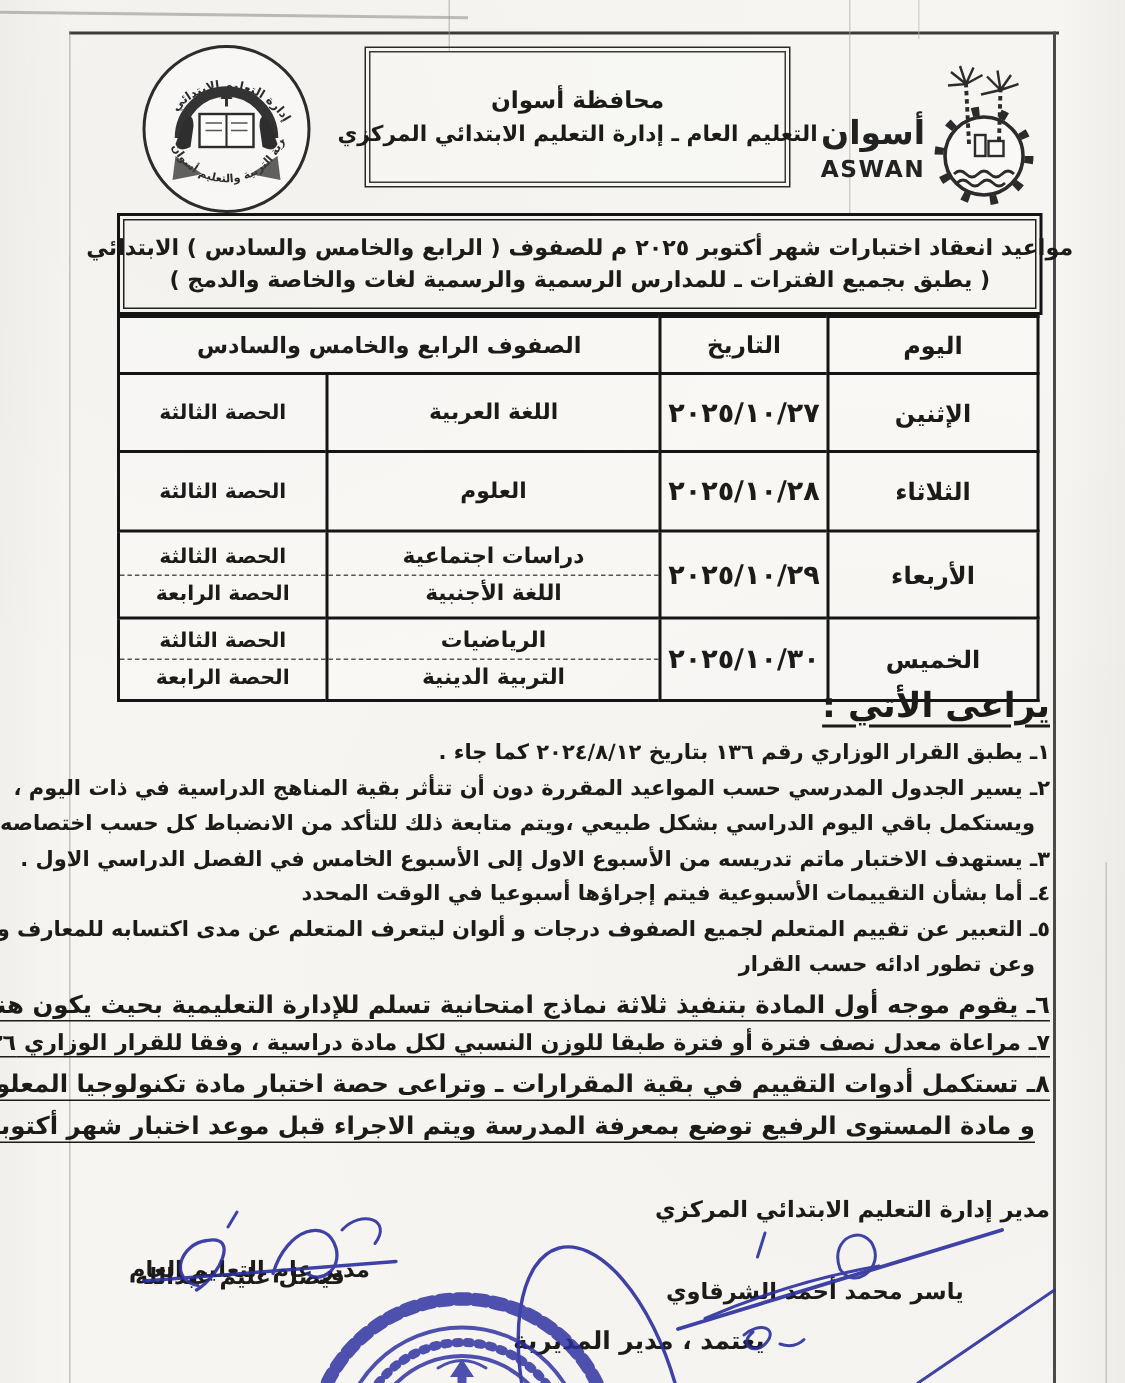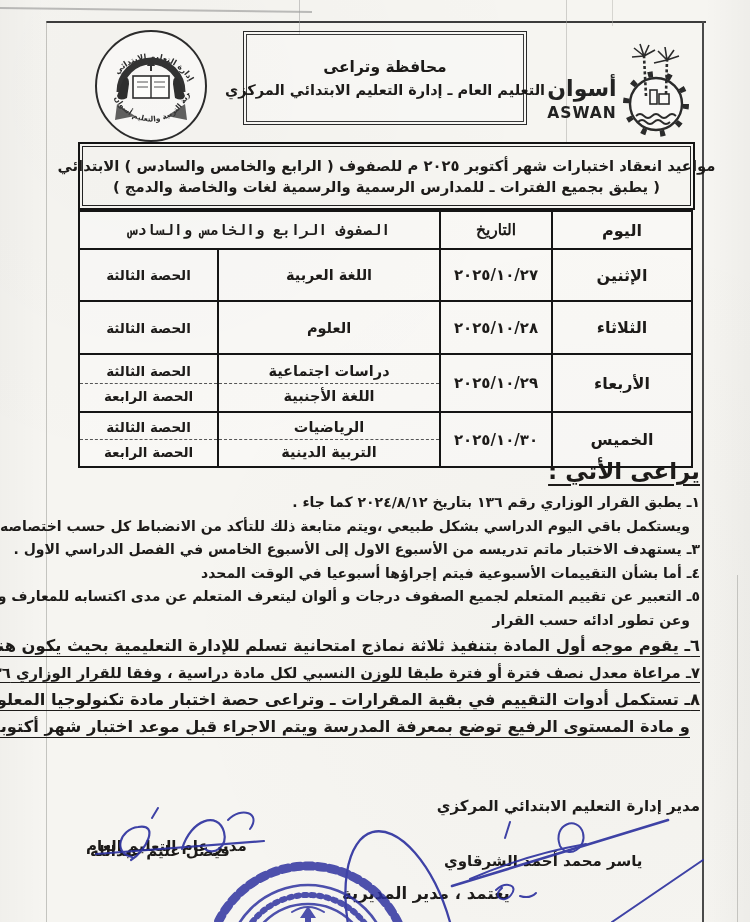--- a/index.html
+++ b/index.html
@@ -42,24 +42,24 @@
   
   table.sched{
     position:absolute; left:78px; top:210px; width:613px;
     border-collapse:collapse; direction:rtl; table-layout:fixed;
   }
   table.sched td{
     border:2.3px solid #151515; text-align:center; vertical-align:middle;
     font-weight:700; padding:0; background:rgba(255,255,255,0.3);
   }
   td.hday{font-size:16px;}
-  td.hdate{font-size:15.5px;font-family:Liberation Serif, serif;}
-  td.hgr{font-size:15px;font-family:Liberation Mono, monospace;}
+  td.hdate{font-size:15.5px;}
+  td.hgr{font-size:15px;}
   td.day{font-size:16px;}
-  td.date{font-size:15px; letter-spacing:0.5px;}
+  td.date{font-size:18px; letter-spacing:0.5px;}
   td.subj{font-size:14.5px;}
   td.per{font-size:13.5px;}
   td .row2{border-top:1.6px dashed #555; }
   td .sub{padding:4px 2px;}
   
   .notes{
     position:absolute; left:40px; top:458px; width:660px;
     direction:rtl; text-align:right;
   }
   .notes .hd{
@@ -113,21 +113,21 @@
     <line x1="61" y1="54" x2="72" y2="54" stroke="#555" stroke-width="1"></line>
     <line x1="61" y1="59" x2="72" y2="59" stroke="#555" stroke-width="1"></line>
     <path d="M 30,52 q 6,-6 6,4 l -2,14 q -8,4 -10,-2 z" fill="#2e2e2e"></path>
     <path d="M 86,52 q -6,-6 -6,4 l 2,14 q 8,4 10,-2 z" fill="#2e2e2e"></path>
     <path d="M 24,76 l 18,12 -20,4 z" fill="#3a3a3a" opacity=".8"></path>
     <path d="M 92,76 l -18,12 20,4 z" fill="#3a3a3a" opacity=".8"></path>
   </svg>
 
   <div class="org-box">
     <div class="inner">
-      <div class="l l1">محافظة وتراعى</div>
+      <div class="l l1">محافظة أسوان</div>
       <div class="l">التعليم العام ـ إدارة التعليم الابتدائي المركزي</div>
     </div>
   </div>
 
   <svg class="aswan-svg" width="158" height="102" viewBox="0 0 158 102">
     <g stroke="#2b2b2b" fill="none">
       <circle cx="118" cy="66" r="26" stroke-width="2.4" fill="rgba(255,255,255,0.35)"></circle>
       <circle cx="118" cy="66" r="30" stroke-width="6" stroke-dasharray="5 14"></circle>
       <line x1="108" y1="58" x2="106" y2="18" stroke-width="2.6" stroke-dasharray="3 2.4"></line>
       <line x1="128" y1="56" x2="129" y2="22" stroke-width="2.6" stroke-dasharray="3 2.4"></line>
@@ -199,20 +199,21 @@
           <div class="sub">الحصة الثالثة</div>
           <div class="sub row2">الحصة الرابعة</div>
         </td>
       </tr>
     </tbody>
   </table>
 
   <div class="notes">
     <div class="hd">يراعى الأتي :</div>
     <div class="note">١ـ يطبق القرار الوزاري رقم ١٣٦ بتاريخ ٢٠٢٤/٨/١٢  كما جاء .</div>
+    <div class="note">٢ـ يسير الجدول المدرسي حسب المواعيد المقررة دون أن تتأثر  بقية المناهج الدراسية  في ذات اليوم ،</div>
     <div class="note cont">ويستكمل باقي اليوم الدراسي بشكل طبيعي ،ويتم متابعة ذلك للتأكد من الانضباط كل حسب اختصاصه .</div>
     <div class="note">٣ـ يستهدف الاختبار ماتم تدريسه من الأسبوع الاول إلى الأسبوع الخامس في الفصل الدراسي الاول .</div>
     <div class="note">٤ـ أما بشأن التقييمات الأسبوعية فيتم إجراؤها أسبوعيا في الوقت المحدد</div>
     <div class="note">٥ـ التعبير عن تقييم المتعلم لجميع الصفوف درجات و ألوان ليتعرف المتعلم عن مدى اكتسابه  للمعارف والمهارات ،</div>
     <div class="note cont">وعن تطور ادائه حسب القرار</div>
     <div class="note big">٦ـ يقوم موجه أول المادة بتنفيذ ثلاثة نماذج امتحانية تسلم للإدارة التعليمية  بحيث يكون هناك</div>
     <div class="note u15">٧ـ مراعاة معدل نصف فترة أو فترة طبقا للوزن النسبي لكل مادة دراسية ، وفقا للقرار الوزاري ١٣٦ لسنة ٢٠٢٤</div>
     <div class="note big">٨ـ تستكمل أدوات التقييم في بقية المقرارات ـ وتراعى حصة اختبار مادة تكنولوجيا المعلومات</div>
     <div class="note big cont">و مادة المستوى الرفيع توضع بمعرفة المدرسة ويتم الاجراء قبل موعد اختبار شهر أكتوبر</div>
   </div>

